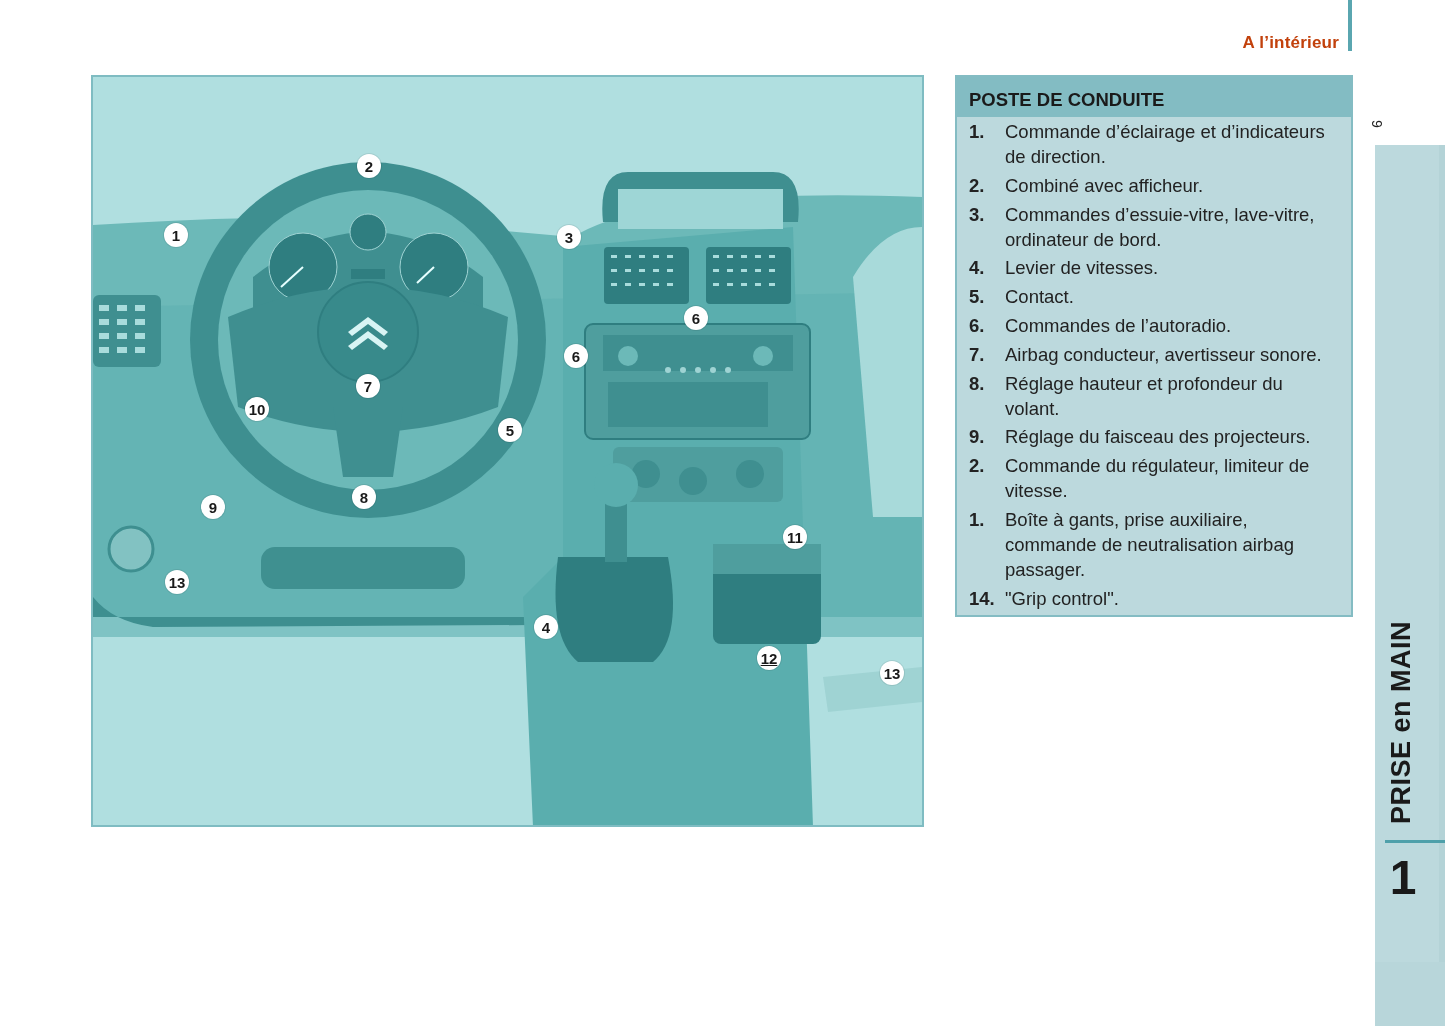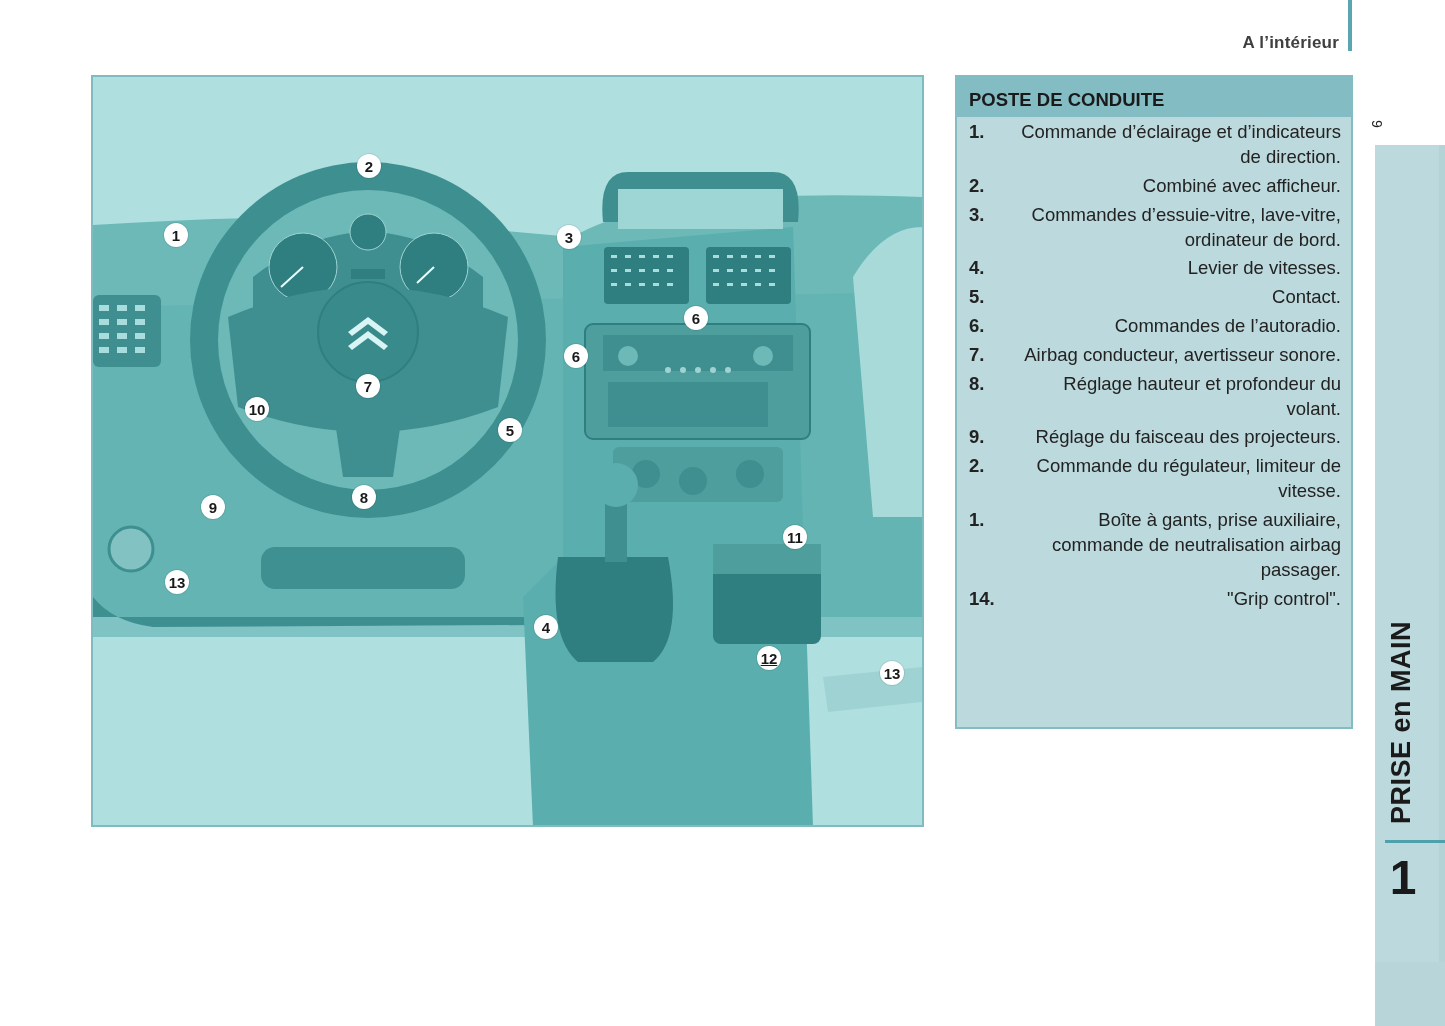--- a/index.html
+++ b/index.html
@@ -1,21 +1,21 @@
 <!DOCTYPE html>
 <html><head>
 <meta charset="utf-8">
 <style>
   * { box-sizing: border-box; margin: 0; padding: 0; }
   html, body { width: 1445px; height: 1026px; background: #ffffff; overflow: hidden; }
   body { position: relative; font-family: "Liberation Sans", sans-serif; color: #222; }
 
   .section-title {
     position: absolute; top: 33px; right: 106px;
-    font-weight: bold; font-size: 17px; color: #404040; letter-spacing: 0.2px;
+    font-weight: bold; font-size: 17px; color: #c2410c; letter-spacing: 0.2px;
   }
   .section-rule {
     position: absolute; left: 1348px; top: 0; width: 4px; height: 51px; background: #5aa6b0;
   }
 
   
   .illustration {
     position: absolute; left: 91px; top: 75px; width: 833px; height: 752px;
     border: 2px solid #7fbcc2; background: #b0dfe0; overflow: hidden;
   }
@@ -23,31 +23,31 @@
 
   .callout {
     position: absolute; width: 24px; height: 24px; border-radius: 50%;
     background: #ffffff; color: #1a1a1a; font-weight: bold; font-size: 15px;
     display: flex; align-items: center; justify-content: center;
     box-shadow: 0 0 0 1px rgba(0,0,0,0.08);
   }
 
   
   .info-panel {
-    position: absolute; left: 955px; top: 75px; width: 398px; height: 654px;
+    position: absolute; left: 955px; top: 75px; width: 398px; height: 542px;
     border: 2px solid #84bcc3; background: #bcd9dd;
   }
   .info-header {
     height: 40px; background: #83bcc3; padding: 12px 0 0 12px;
     font-weight: bold; font-size: 18.5px; color: #1a1a1a;
   }
   .info-list { list-style: none; padding: 2px 10px 0 12px; }
   .info-item { display: flex; font-size: 18.5px; line-height: 25px; margin-bottom: 3.8px; color: #222; }
   .info-num { width: 36px; flex: 0 0 36px; font-weight: bold; }
-  .info-text { flex: 1; text-align: right; }
+  .info-text { flex: 1; }
 
   
   .page-number {
     position: absolute; left: 1373px; top: 116px; font-size: 14px; color: #222;
     transform: rotate(90deg); transform-origin: center;
   }
   .chapter-tab {
     position: absolute; left: 1375px; top: 145px; width: 70px; height: 881px;
     background: #bcd9dd;
   }

